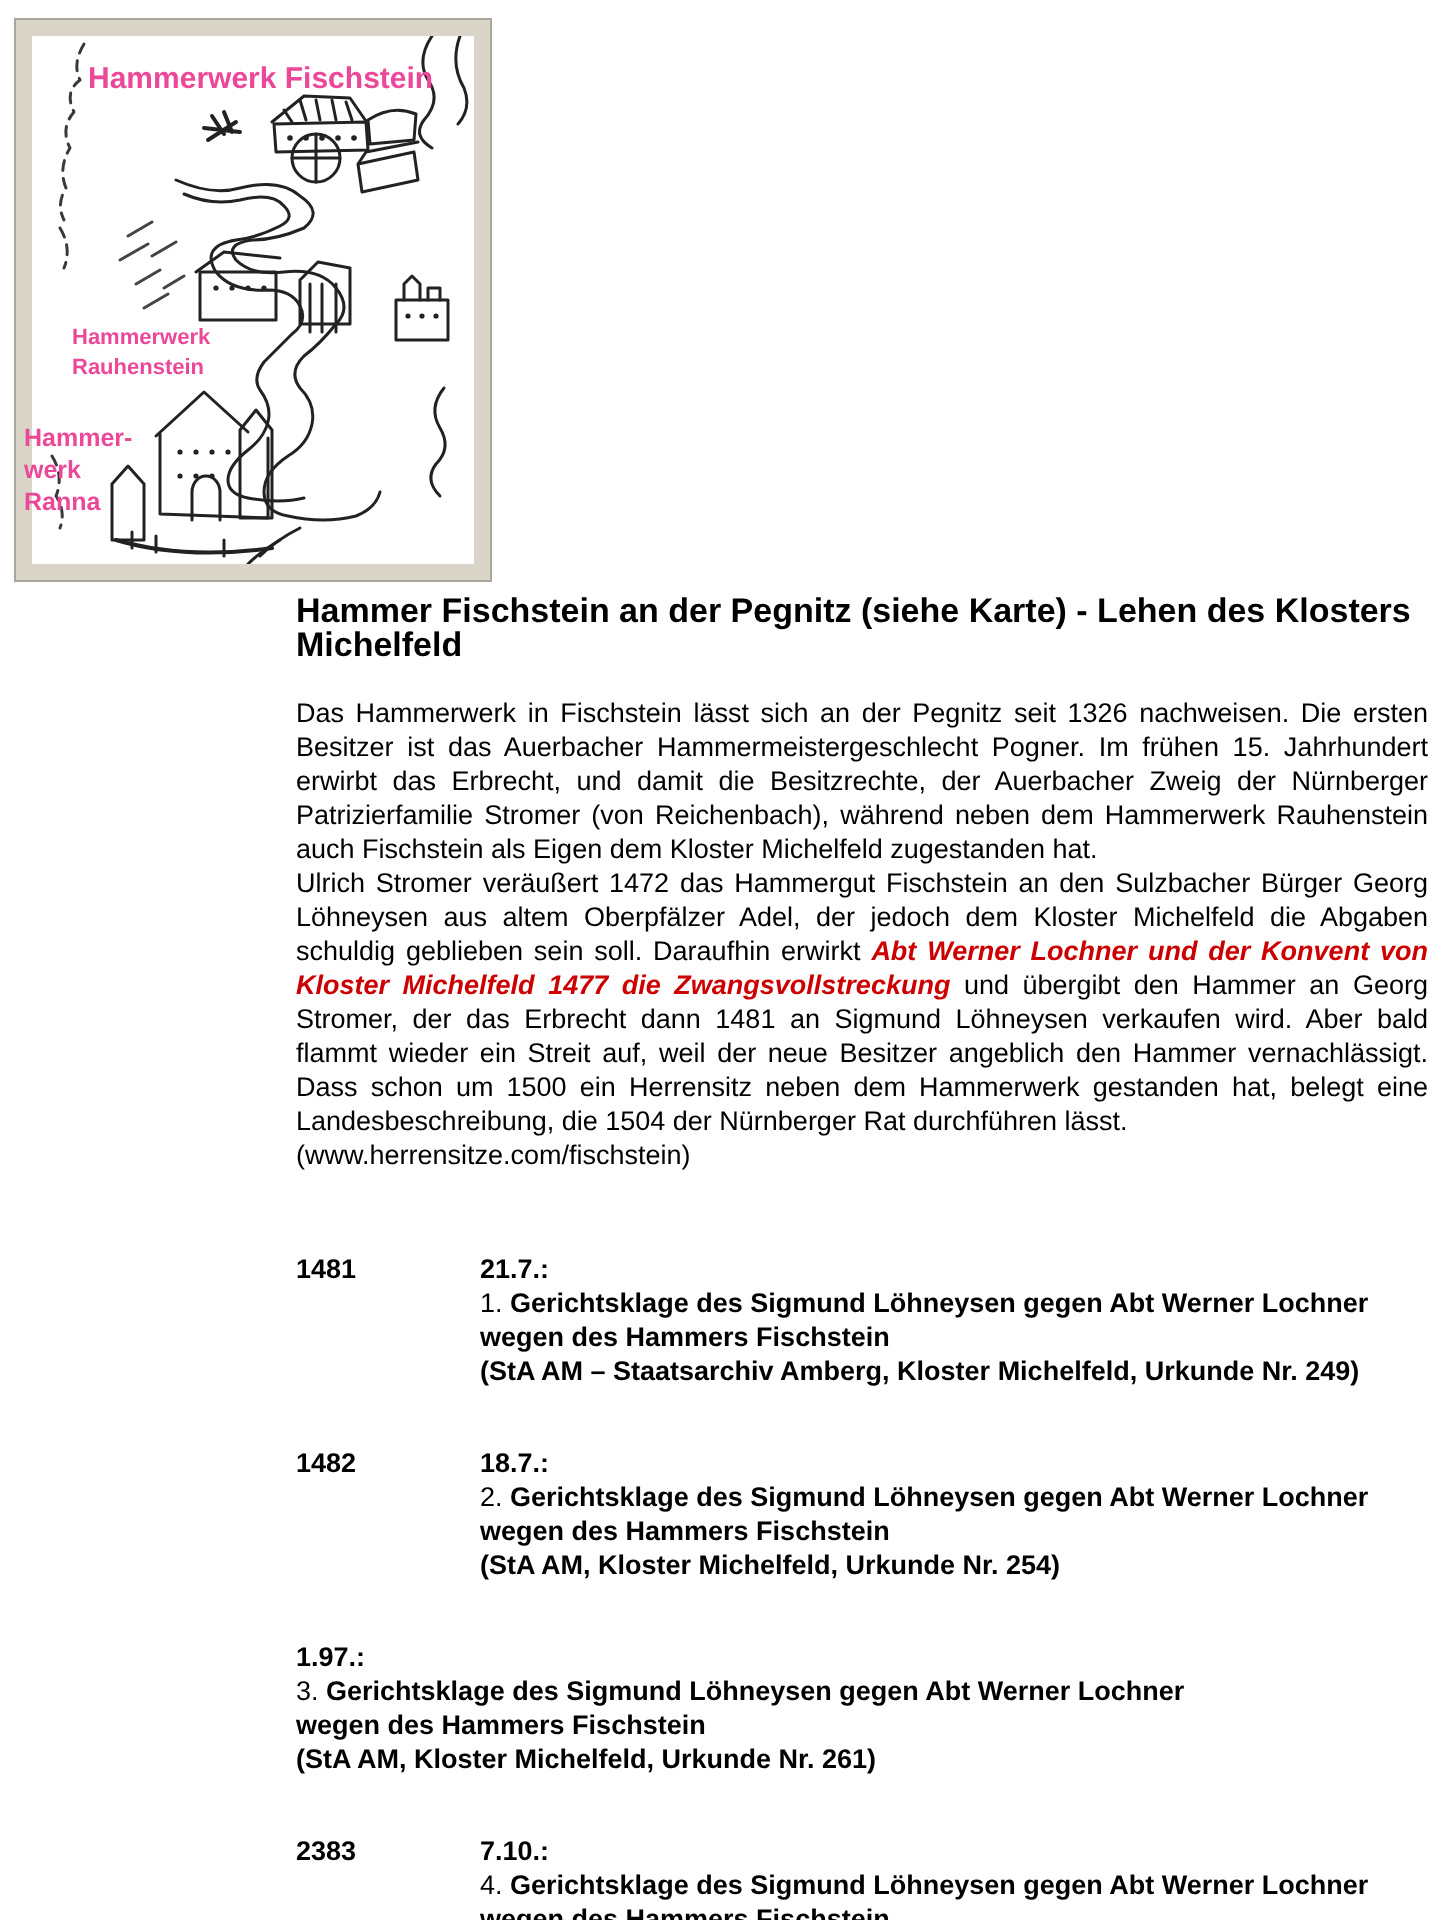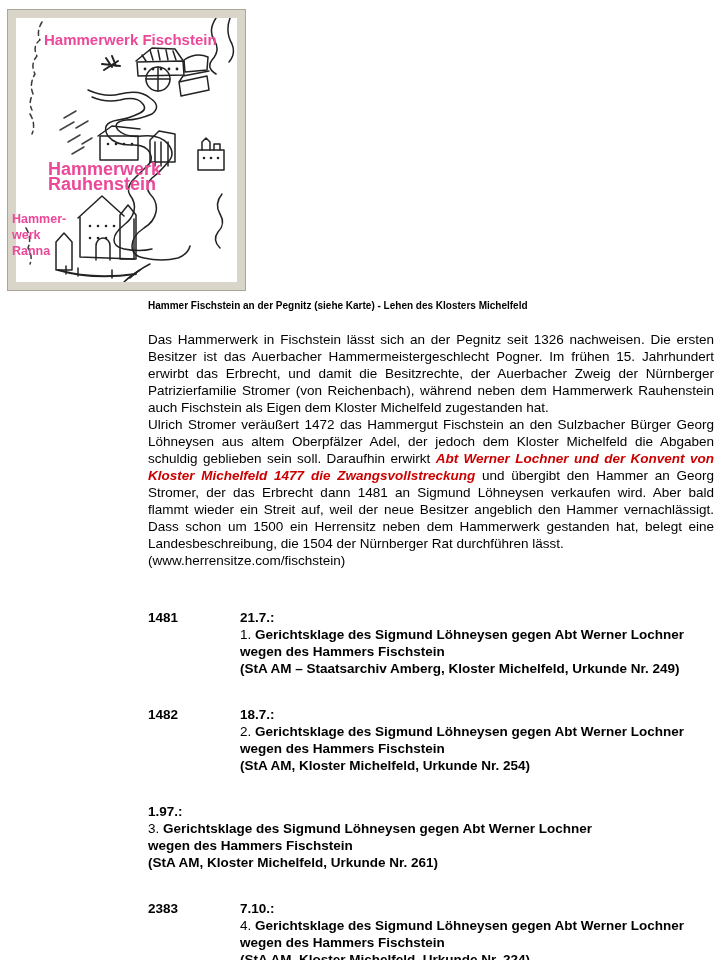--- a/index.html
+++ b/index.html
@@ -14,26 +14,26 @@
   .map-frame {
     position:absolute; left:8px; top:10px; width:237px; height:280px;
     background:#ffffff; border:8px solid #d9d5c8; outline:1px solid #aaa79a;
   }
   .map-sketch { position:absolute; left:0; top:0; }
   .map-label {
     position:absolute; font-weight:bold; color:#ec4899;
     white-space:pre-line; line-height:16px;
   }
   .map-label.l-fischstein { left:28px; top:14px; font-size:15px; }
-  .map-label.l-rauhenstein { left:32px; top:144px; font-size:18px; line-height:15px; }
+  .map-label.l-rauhenstein { left:20px; top:144px; font-size:11px; line-height:15px; }
   .map-label.l-ranna { left:-4px; top:193px; font-size:12.5px; }
 
   
   .content { position:absolute; left:148px; top:297px; width:566px; font-size:13.5px; line-height:17px; }
-  .doc-title { font-size:10px; font-weight:bold; margin-bottom:17px; }
+  .doc-title { font-size:17px; font-weight:bold; margin-bottom:17px; }
   .body-text { text-align:justify; }
   .red-accent { color:#cc0000; font-weight:bold; font-style:italic; }
 
   
   .timeline { margin-top:40px; }
   .entry { display:flex; margin-bottom:29px; }
   .entry:last-child { margin-bottom:5px; }
   .entry-year { width:92px; flex:0 0 92px; font-weight:bold; }
   .entry-body { flex:1; }
   .entry-date { font-weight:bold; }

